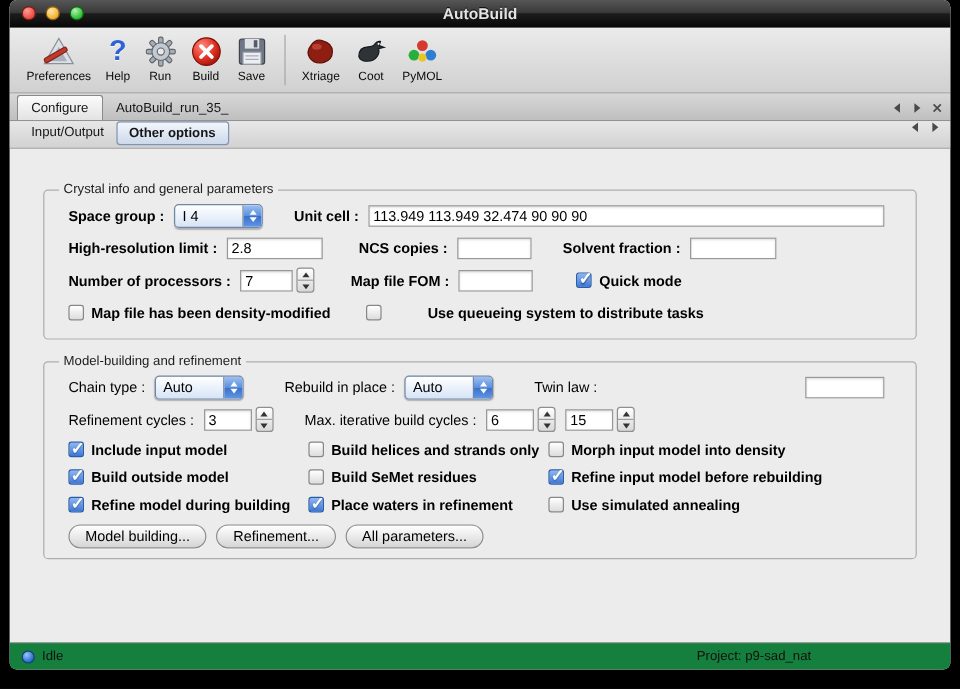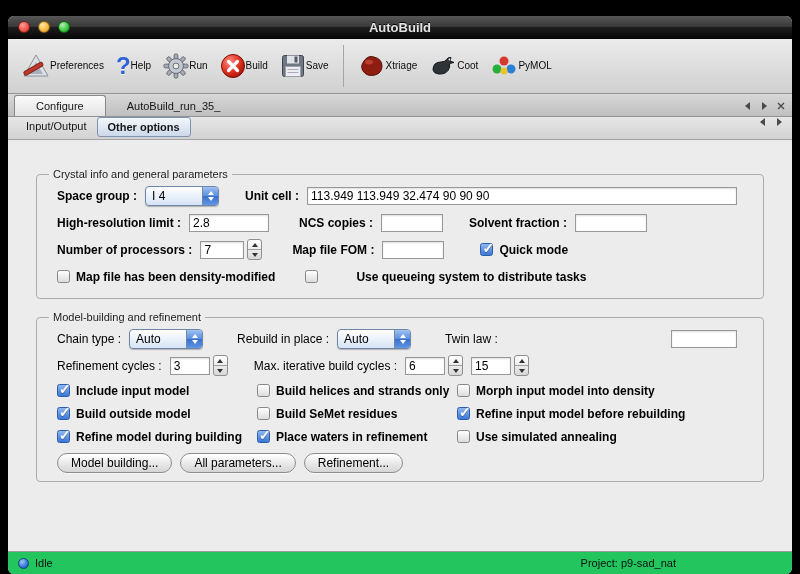--- a/index.html
+++ b/index.html
@@ -1,46 +1,46 @@
 <!DOCTYPE html>
 <html><head>
 <meta charset="utf-8">
 <style>
   * { margin:0; padding:0; box-sizing:border-box; }
   html, body { width:800px; height:574px; background:#000; font-family:"Liberation Sans", sans-serif; overflow:hidden; }
 
-  .window { position:absolute; left:8px; top:16px; width:784px; height:558px; background:#ececec;
+  .window { position:absolute; left:8px; top:0; width:784px; height:558px; background:#ececec;
             border-radius:6px; overflow:hidden; display:flex; flex-direction:column;
             box-shadow:0 12px 28px rgba(0,0,0,.85); }
 
   
   .titlebar { flex:0 0 auto; height:23px; position:relative;
               background:linear-gradient(#565656, #3a3a3a 45%, #1d1d1d 50%, #060606);
               display:flex; align-items:center; justify-content:center; }
   .title { color:#e4e4e4; font-size:13px; font-weight:bold; text-shadow:0 -1px 0 #000; }
   .lights { position:absolute; left:10px; top:5px; display:flex; gap:8px; }
   .light { width:12px; height:12px; border-radius:50%; }
   .light.red    { background:radial-gradient(circle at 35% 30%, #ff9d96, #f0544c 60%, #c03930); border:1px solid #7c1d15; }
   .light.yellow { background:radial-gradient(circle at 35% 30%, #ffe8a8, #f6b73e 60%, #d08f1e); border:1px solid #8a5c15; }
   .light.green  { background:radial-gradient(circle at 35% 30%, #b6f0b2, #3ac73f 60%, #1f9a28); border:1px solid #13631a; }
 
   
   .toolbar { flex:0 0 auto; height:55px; background:linear-gradient(#ebebeb, #d0d0d0);
              border-bottom:1px solid #949494; display:flex; align-items:center; padding:0 8px; }
-  .tool { display:flex; align-items:center; justify-content:flex-end;
+  .tool { display:flex; flex-direction:column; align-items:center; 
           height:49px; padding:2px 6px; border-radius:4px; }
   .ticon { height:31px; display:flex; align-items:center; justify-content:center; }
   .tlabel { font-size:10px; color:#0b0b0b; line-height:12px; white-space:nowrap; }
   .tool-sep { width:1px; height:42px; background:#a6a6a6; margin:0 8px; }
   .help-q::after { content:"?"; font-size:24px; font-weight:bold; color:#2f62d8; text-shadow:0 1px 0 rgba(255,255,255,.8); }
 
   
   .tabbar1 { flex:0 0 auto; height:23px; background:linear-gradient(#d8d8d8, #bfbfbf);
              border-bottom:1px solid #929292; display:flex; align-items:flex-end; padding:0 6px; }
-  .tab1 { font-size:11px; padding:4px 21px 4px; color:#161616; }
+  .tab1 { font-size:11px; padding:4px 11px 4px; color:#161616; }
   .tab1.active { background:linear-gradient(#fbfbfb, #e3e3e3); border:1px solid #898989; border-bottom:none;
                  border-radius:3px 3px 0 0; }
   .tabbar2 { flex:0 0 auto; height:23px; background:linear-gradient(#e7e7e7, #d2d2d2);
              border-bottom:1px solid #a3a3a3; display:flex; align-items:flex-start; padding:0 8px; }
   .tab2 { font-size:11px; padding:3px 10px; color:#161616; }
   .tab2.active { background:linear-gradient(#f3f7fc, #ccd9ea); border:1px solid #7f94b1;
                  border-radius:3px; font-weight:bold; }
   .tabctrl { margin-left:auto; display:flex; align-items:center; gap:7px; padding-bottom:5px; }
   .tabbar2 .tabctrl { padding-bottom:0; }
   .tbtn { display:flex; align-items:center; justify-content:center; width:10px; height:10px; }
@@ -87,21 +87,21 @@
 
   .cbgrid { display:grid; grid-template-columns:200px 200px auto; padding-left:12px; }
   .cbgrid .cb { height:23px; }
 
   .btnrow { display:flex; gap:8px; padding-left:12px; margin-top:5px; }
   .mac-btn { font-family:"Liberation Sans", sans-serif; font-size:12px; color:#000; padding:2px 13px;
              border:1px solid #8d8d8d; border-radius:11px;
              background:linear-gradient(#ffffff, #d5d5d5); box-shadow:0 1px 0 rgba(255,255,255,.65); }
 
   
-  .statusbar { flex:0 0 auto; height:23px; border-top:1px solid #9b9b9b; background:#22c55e;
+  .statusbar { flex:0 0 auto; height:23px; border-top:1px solid #9b9b9b; background:#15803d;
                display:flex; align-items:center; padding:0 10px; font-size:11px; color:#111; }
   .status-dot { width:11px; height:11px; border-radius:50%; margin-right:6px;
                 background:radial-gradient(circle at 35% 30%, #9cc7f7, #2f71d4 65%, #1b4c9b);
                 border:1px solid #17407f; }
   .project { margin-left:auto; margin-right:106px; }
 </style>
 </head>
 <body>
 
 <div class="window">
@@ -387,22 +387,22 @@
           <span>Place waters in refinement</span>
         </label>
         <label class="cb">
           <span class="box"></span>
           <span>Use simulated annealing</span>
         </label>
       </div>
 
       <div class="btnrow">
         <button class="mac-btn">Model building...</button>
+        <button class="mac-btn">Refinement...</button>
         <button class="mac-btn">All parameters...</button>
-        <button class="mac-btn">Refinement...</button>
       </div>
     </fieldset>
 
   </div>
 
   <div class="statusbar">
     <span class="status-dot"></span>
     <span>Idle</span>
     <span class="project">Project: p9-sad_nat</span>
   </div>

